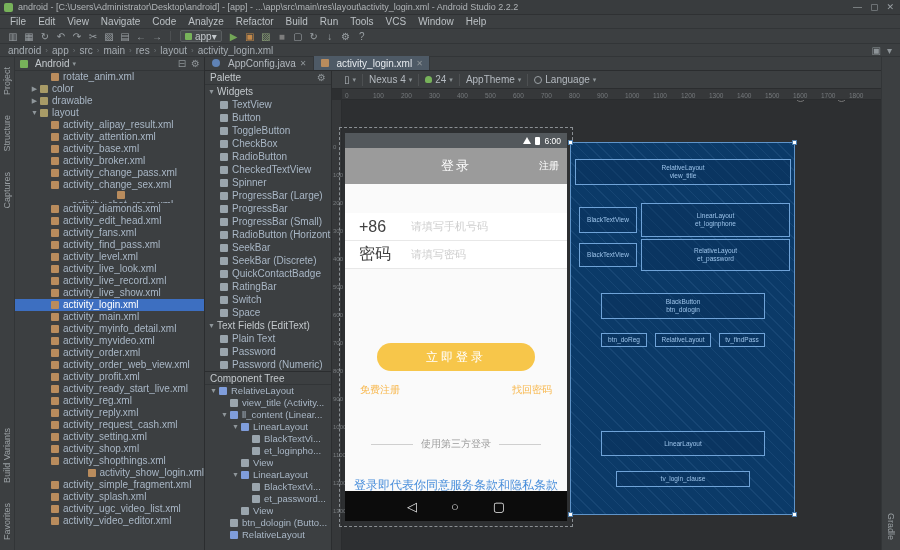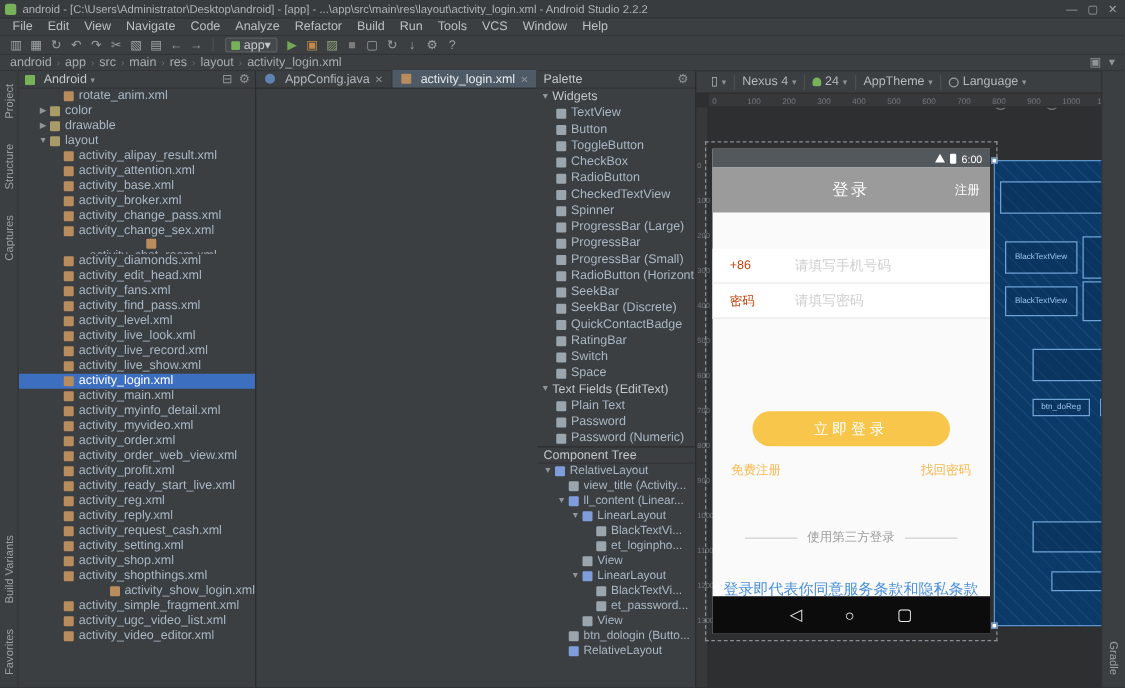--- a/index.html
+++ b/index.html
@@ -51,21 +51,21 @@
   .ticon.folder{background:#a89b67}
   .ticon.xml{background:#b98c5d}
   .ticon.android{background:#77b25a}
   .ticon.layout{background:#7f9ddb}
   .ticon.widget{background:#9aa5ad}
   .ticon.javaclass{background:#5f82b5;border-radius:50%}
   .tree-row.selected{background:#3d6fc1;color:#fff}
   .tlabel{overflow:hidden;text-overflow:ellipsis}
 
   
-  .editor{position:absolute;left:205px;top:57px;width:676px;height:493px;display:flex;flex-direction:row}
+  .editor{position:absolute;left:205px;top:57px;width:676px;height:493px;display:flex;flex-direction:column}
   .tabrow{height:14px;background:#3c3f41;border-bottom:1px solid #2b2d2f;display:flex;align-items:flex-end}
   .etab{display:flex;align-items:center;height:14px;padding:0 6px;gap:4px;color:#b4bac0;cursor:pointer;border-right:1px solid #333639}
   .etab.active{background:#4e5a66;color:#e6eaee}
   .etab .close{color:#8e9498;font-size:8px}
   .ebody{flex:1;display:flex;min-height:0}
 
   
   .palcol{width:127px;background:#3c3f41;border-right:1px solid #2b2d2f;display:flex;flex-direction:column}
   .palheader,.ctheader{height:14px;display:flex;align-items:center;padding:0 5px;color:#c3c8cc;
     border-bottom:1px solid #323537;flex:none}
@@ -98,21 +98,21 @@
     outline:1px dashed #8a8f93;outline-offset:5px}
   .statusbar{height:15px;background:#53585c;display:flex;align-items:center;justify-content:flex-end;
     gap:4px;padding-right:6px;color:#fff;font-size:8.5px}
   .wifi{width:0;height:0;border-left:4px solid transparent;border-right:4px solid transparent;border-bottom:7px solid #fff}
   .batt{width:5px;height:8px;background:#fff;border-radius:1px}
   .appbar{height:36px;background:#9b9b9b;position:relative;display:flex;align-items:center;justify-content:center}
   .appbar .htitle{color:#fff;font-size:13px;letter-spacing:2px}
   .appbar .haction{position:absolute;right:8px;color:#fff;font-size:10px;cursor:pointer}
   .pfield{position:absolute;left:0;right:0;height:28px;border-bottom:1px solid #e8e8e8;
     display:flex;align-items:center;padding:0 14px;background:#fff}
-  .pfield .flabel{color:#c2410c;font-size:10px;width:52px;flex:none}
+  .pfield .flabel{color:#404040;font-size:16px;width:52px;flex:none}
   .pfield .fph{color:#cfcfcf;font-size:11px}
   .loginbtn{position:absolute;left:32px;right:32px;top:210px;height:28px;background:#f7c64a;border:none;
     border-radius:14px;color:#fff;font-size:12px;letter-spacing:3px;cursor:pointer}
   .linkrow{position:absolute;left:15px;right:15px;top:250px;display:flex;justify-content:space-between}
   .ylink{color:#f8b84e;font-size:10px;cursor:pointer}
   .thirdrow{position:absolute;left:0;right:0;top:304px;display:flex;align-items:center;justify-content:center;gap:8px;color:#9c9c9c;font-size:10px}
   .thirdrow .hl{width:42px;height:1px;background:#cfcfcf}
   .clause{position:absolute;left:0;right:0;top:344px;text-align:center;color:#4a8fdb;font-size:12px;cursor:pointer}
   .phonenav{position:absolute;left:0;right:0;bottom:0;height:30px;background:#0c0c0c;display:flex;
     align-items:center;justify-content:center;gap:34px;color:#e8e8e8;font-size:13px}
@@ -399,20 +399,25 @@
         </div>
         <div class="tree-row" style="padding-left: 26px; justify-content: flex-end;">
           <span class="arrow"></span>
           <span class="ticon xml"></span>
           <span class="tlabel">activity_show_login.xml</span>
         </div>
         <div class="tree-row" style="padding-left: 26px;">
           <span class="arrow"></span>
           <span class="ticon xml"></span>
           <span class="tlabel">activity_simple_fragment.xml</span>
+        </div>
+        <div class="tree-row" style="padding-left: 26px;">
+          <span class="arrow"></span>
+          <span class="ticon xml"></span>
+          <span class="tlabel">activity_splash.xml</span>
         </div>
         <div class="tree-row" style="padding-left: 26px; text-align: right;">
           <span class="arrow"></span>
           <span class="ticon xml"></span>
           <span class="tlabel">activity_ugc_video_list.xml</span>
         </div>
         <div class="tree-row" style="padding-left: 26px;">
           <span class="arrow"></span>
           <span class="ticon xml"></span>
           <span class="tlabel">activity_video_editor.xml</span>

